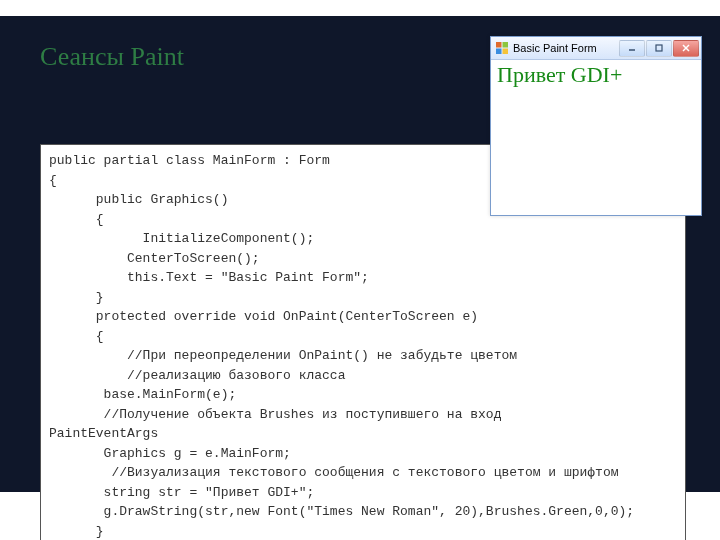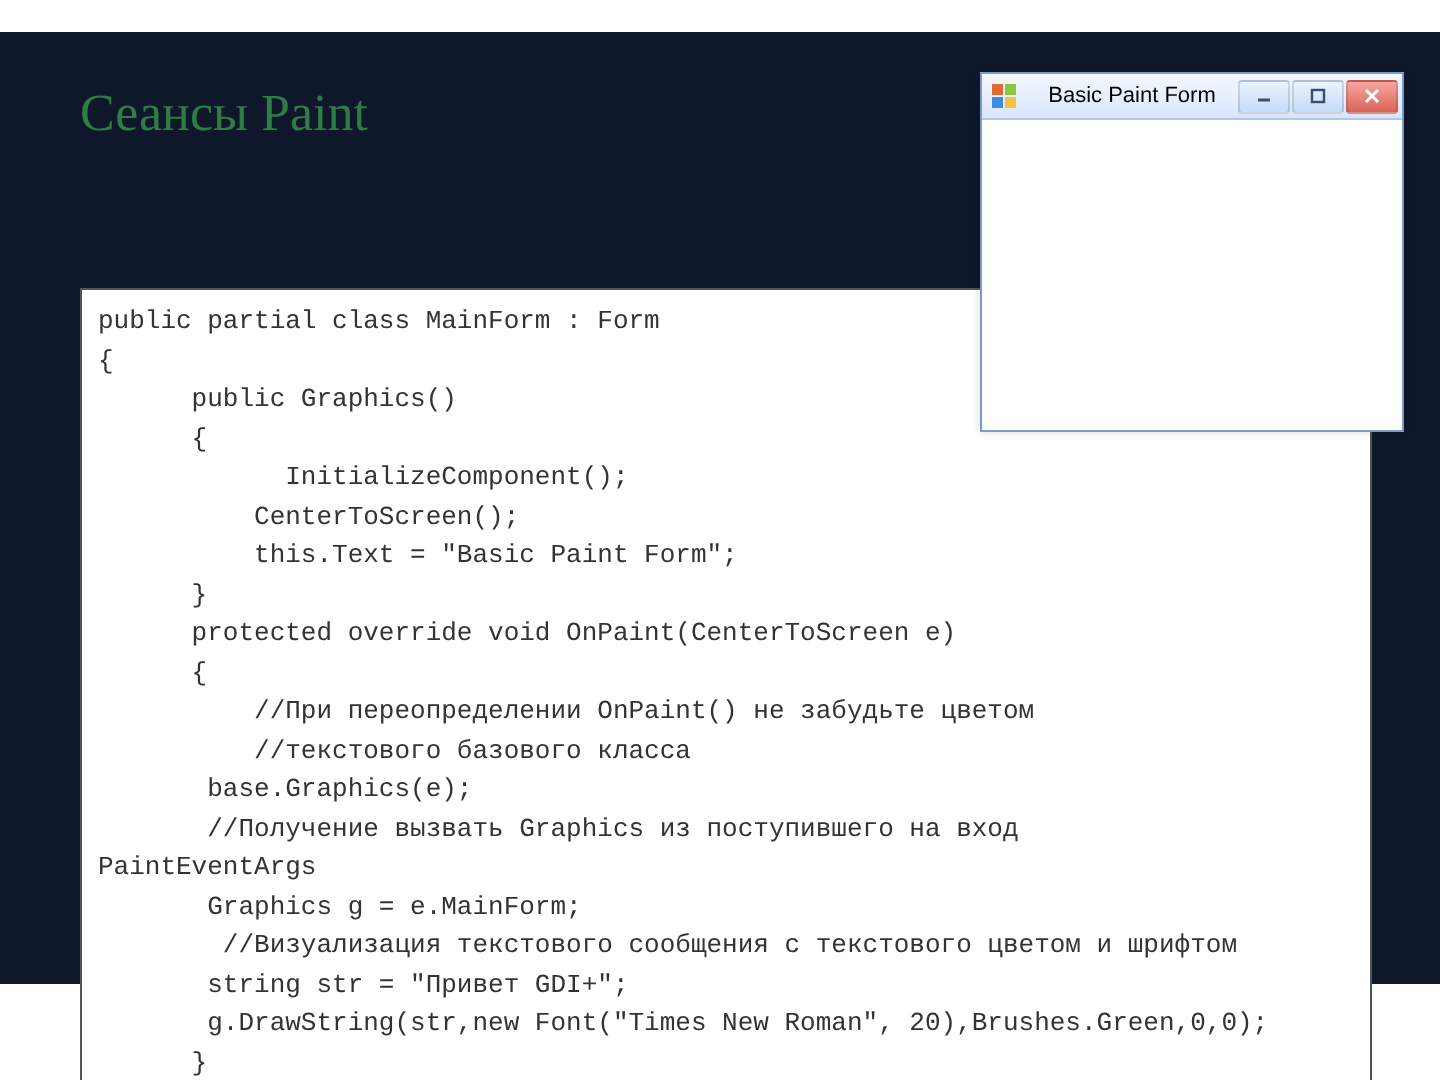--- a/index.html
+++ b/index.html
@@ -43,21 +43,20 @@
   }
   .win {
     position: absolute;
     top: 20px;
     left: 490px;
     width: 210px;
     height: 178px;
     background: #ffffff;
     border: 1px solid #7a9ccc;
     box-shadow: 0 0 4px rgba(0,0,0,0.15);
-    text-align: center;
   }
   .win-titlebar {
     height: 22px;
     background: linear-gradient(to bottom, #f4f8ff, #d8e6fb);
     border-bottom: 1px solid #b4c8e6;
     display: flex;
     align-items: center;
     padding: 0 2px 0 4px;
     font-family: "Segoe UI", Tahoma, sans-serif;
     font-size: 11px;
@@ -115,23 +114,23 @@
 <span>{</span>
 <span>      public Graphics()</span>
 <span>      {</span>
 <span>            InitializeComponent();</span>
 <span>          CenterToScreen();</span>
 <span>          this.Text = "Basic Paint Form";</span>
 <span>      }</span>
 <span>      protected override void OnPaint(CenterToScreen e)</span>
 <span>      {</span>
 <span>          //При переопределении OnPaint() не забудьте цветом</span>
-<span>          //текстового базового класса</span>
-<span>       base.Graphics(e);</span>
-<span>       //Получение вызвать Graphics из поступившего на вход</span>
+<span>          //реализацию базового класса</span>
+<span>       base.MainForm(e);</span>
+<span>       //Получение объекта Brushes из поступившего на вход</span>
 <span>PaintEventArgs</span>
 <span>       Graphics g = e.MainForm;</span>
 <span>        //Визуализация текстового сообщения с текстового цветом и шрифтом</span>
 <span>       string str = "Привет GDI+";</span>
 <span>       g.DrawString(str,new Font("Times New Roman", 20),Brushes.Green,0,0);</span>
 <span>      }</span>
 <span>   }</span></div>
 
   <div class="win">
     <div class="win-titlebar">
@@ -156,15 +155,18 @@
             </svg>
         </div>
         <div class="win-btn btn-close">
           <svg width="10" height="10" viewBox="0 0 10 10">
             <line x1="2" y1="2" x2="8" y2="8" stroke="#fff" stroke-width="1.5"></line>
             <line x1="8" y1="2" x2="2" y2="8" stroke="#fff" stroke-width="1.5"></line>
           </svg>
         </div>
       </div>
     </div>
+    <div class="win-client">
+      <span class="win-text">Привет GDI+</span>
+    </div>
   </div>
 
 </div>
 
 </body></html>

